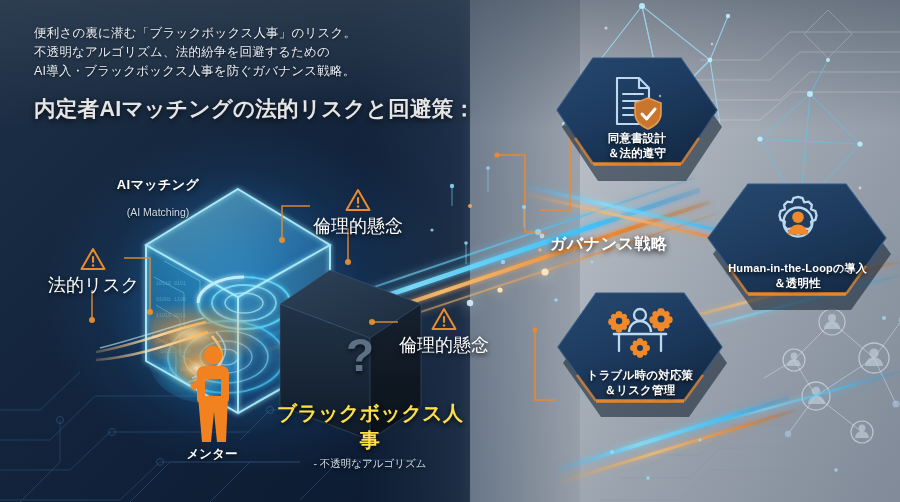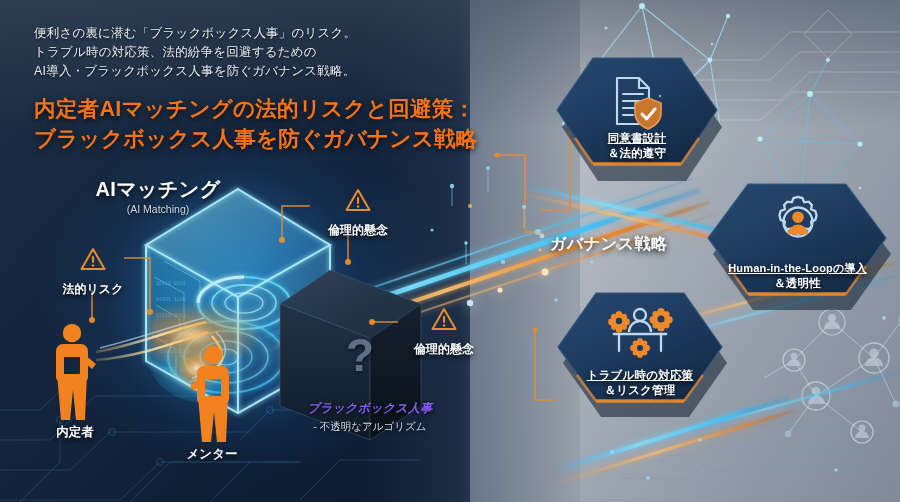--- a/index.html
+++ b/index.html
@@ -37,32 +37,32 @@
   }
 
   
   #header { position:absolute; left:34px; top:24px; width:470px; z-index:40; }
   .sub-line {
     color:#e8eef5; font-size:12.5px; line-height:19px; letter-spacing:.2px;
     text-shadow:0 1px 3px rgba(0,0,0,.75);
   }
   #title { margin-top:13px; }
   .title-line {
-    color:#f97316; font-size:21.5px; font-weight:bold; line-height:30px;
+    color:#e5e5e5; font-size:21.5px; font-weight:bold; line-height:30px;
     letter-spacing:.3px; text-shadow:0 2px 6px rgba(0,0,0,.85);
   }
 
   
   #ai-label { position:absolute; left:88px; top:176px; z-index:35; text-align:center; width:140px;}
   #ai-label .main {
-    color:#ffffff; font-size:20px; font-weight:bold; letter-spacing:.4px;
+    color:#ffffff; font-size:13px; font-weight:bold; letter-spacing:.4px;
     text-shadow:0 2px 5px rgba(0,0,0,.8);
   }
   #ai-label .en {
-    color:#cfdae6; font-size:10.5px; margin-top:0;
+    color:#cfdae6; font-size:10.5px; margin-top:12px;
     text-shadow:0 1px 3px rgba(0,0,0,.8);
   }
 
   
   #cube { position:absolute; left:140px; top:185px; width:195px; height:235px; z-index:20; }
   #cube-glow {
     position:absolute; left:110px; top:170px; width:250px; height:265px;
     background: radial-gradient(ellipse at 50% 50%, rgba(60,200,255,.40) 0%, rgba(30,140,220,.16) 45%, rgba(0,0,0,0) 72%);
     filter: blur(6px); z-index:18;
   }
@@ -74,35 +74,34 @@
 
   
   #blackbox { position:absolute; left:278px; top:268px; width:145px; height:175px; z-index:24; }
   #bb-q {
     position:absolute; left:330px; top:325px; width:60px; height:60px;
     color:#5d7186; font-size:46px; font-weight:bold; text-align:center; line-height:60px; z-index:27;
     text-shadow:0 2px 4px rgba(0,0,0,.6);
   }
   #bb-label { position:absolute; left:270px; top:400px; width:200px; text-align:center; z-index:35; }
   #bb-label .main {
-    color:#8b5cf6; font-size:12px; font-weight:bold; letter-spacing:.3px;
+    color:#fde047; font-size:20px; font-weight:bold; letter-spacing:.3px;
     text-shadow:0 2px 5px rgba(0,0,0,.85);
-    font-style:italic;
   }
   #bb-label .sub {
     color:#d4deea; font-size:10.5px; margin-top:3px;
     text-shadow:0 1px 4px rgba(0,0,0,.85);
     font-family:Liberation Serif, serif;
   }
 
   
   .warn { position:absolute; z-index:36; text-align:center; }
   .warn .tri { margin:0 auto; width:26px; height:24px; }
   .warn .cap {
-    color:#ffffff; font-size:12px; font-weight:bold; margin-top:10px; white-space:nowrap;
+    color:#ffffff; font-size:18px; font-weight:normal; margin-top:2px; white-space:nowrap;
     text-shadow:0 2px 5px rgba(0,0,0,.9);
   }
   #warn-legal { left:48px; top:247px; width:90px; }
   #warn-eth1  { left:312px; top:188px; width:92px; }
   #warn-eth2  { left:398px; top:307px; width:92px; }
 
   
   .person { position:absolute; z-index:32; }
   .person .cap {
     position:absolute; left:50%; transform:translateX(-50%);
@@ -112,21 +111,21 @@
   #person-a { left:52px; top:322px; width:46px; height:100px; }
   #person-b { left:145px; top:344px; width:46px; height:100px;margin-left:44px; }
 
   
   .node { position:absolute; z-index:34; }
   .node .hex-wrap { position:relative; width:100%; height:100%; }
   .node .cap {
     position:absolute; left:0; width:100%; text-align:center; bottom:19px;
     color:#ffffff; font-weight:bold; text-shadow:0 2px 5px rgba(0,0,0,.9); z-index:6;
   }
-  .node .cap .l1 { display:block; font-size:11.5px; line-height:15px; letter-spacing:.2px;text-decoration:underline; }
+  .node .cap .l1 { display:block; font-size:11.5px; line-height:15px; letter-spacing:.2px; }
   .node .cap .l2 { display:block; font-size:11.5px; line-height:15px; letter-spacing:.2px; }
   #node-consent { left:549px; top:52px;  width:176px; height:128px; }
   #node-hitl    { left:700px; top:178px; width:195px; height:132px; }
   #node-trouble { left:550px; top:287px; width:180px; height:130px; }
   #node-hitl .cap .l1 { font-size:11px; }
 
   #gov-label { position:absolute; left:550px; top:234px; z-index:38; }
   #gov-label span {
     color:#ffffff; font-size:16px; font-weight:bold; letter-spacing:.5px;
     text-shadow:0 2px 6px rgba(0,0,0,.9);
@@ -330,26 +329,25 @@
       <path d="M452 186 L452 206"></path>
         <path d="M488 168 L488 192"></path>
       <path d="M524 207 L524 228"></path>
         <path d="M466 243 L466 264"></path>
     </g>
   </svg>
 
   <div id="header">
     <div>
       <div class="sub-line">便利さの裏に潜む「ブラックボックス人事」のリスク。</div>
-      <div class="sub-line">トラブル時の対応策、法的紛争を回避するための</div>
+      <div class="sub-line">不透明なアルゴリズム、法的紛争を回避するための</div>
       <div class="sub-line">AI導入・ブラックボックス人事を防ぐガバナンス戦略。</div>
     </div>
     <div id="title">
       <div class="title-line">内定者AIマッチングの法的リスクと回避策：</div>
-      <div class="title-line">ブラックボックス人事を防ぐガバナンス戦略</div>
     </div>
   </div>
 
   <div id="cube-glow"></div>
 
   <div id="ai-label">
     <div class="main">AIマッチング</div>
     <div class="en">(AI Matching)</div>
   </div>
 
@@ -529,31 +527,20 @@
       <path d="M96 352 C 140 344, 170 330, 206 322"></path>
       <path d="M96 360 C 142 356, 176 342, 208 332"></path>
       <path d="M188 382 C 215 376, 235 362, 212 336"></path>
     </g>
     <g fill="none" stroke="#bfe9ff" stroke-width="1.6" opacity="0.6">
       <path d="M100 348 C 146 336, 172 326, 204 318"></path>
       <path d="M192 378 C 222 370, 236 352, 216 332"></path>
     </g>
   </svg>
 
-  <div class="person" id="person-a">
-    <svg viewBox="0 0 46 100" width="46" height="100">
-      <g fill="#f2821f">
-        <circle cx="20" cy="11" r="9.2"></circle>
-        <path d="M11 22 h18 a7 7 0 0 1 7 7 v26 a4 4 0 0 1 -8 0 v-20 h-16 v20 a4 4 0 0 1 -8 0 v-26 a7 7 0 0 1 7 -7 z"></path>
-        <path d="M5 52 h30 l-2 46 h-9 l-3 -30 -3 30 h-9 z"></path>
-        <path d="M32 32 l12 10 -4 5 -12 -10 z"></path>
-      </g>
-    </svg>
-    <div class="cap">内定者</div>
-  </div>
 
   <div class="person" id="person-b">
     <svg viewBox="0 0 46 100" width="46" height="100">
       <g fill="#f2821f">
         <circle cx="24" cy="11" r="9.2"></circle>
         <path d="M15 22 h18 a7 7 0 0 1 7 7 v26 a4 4 0 0 1 -8 0 v-20 h-16 v20 a4 4 0 0 1 -8 0 v-26 a7 7 0 0 1 7 -7 z"></path>
         <path d="M9 52 h30 l-2 46 h-9 l-3 -30 -3 30 h-9 z"></path>
         <path d="M12 32 l-11 10 4 5 11 -10 z"></path>
       </g>
     </svg>

